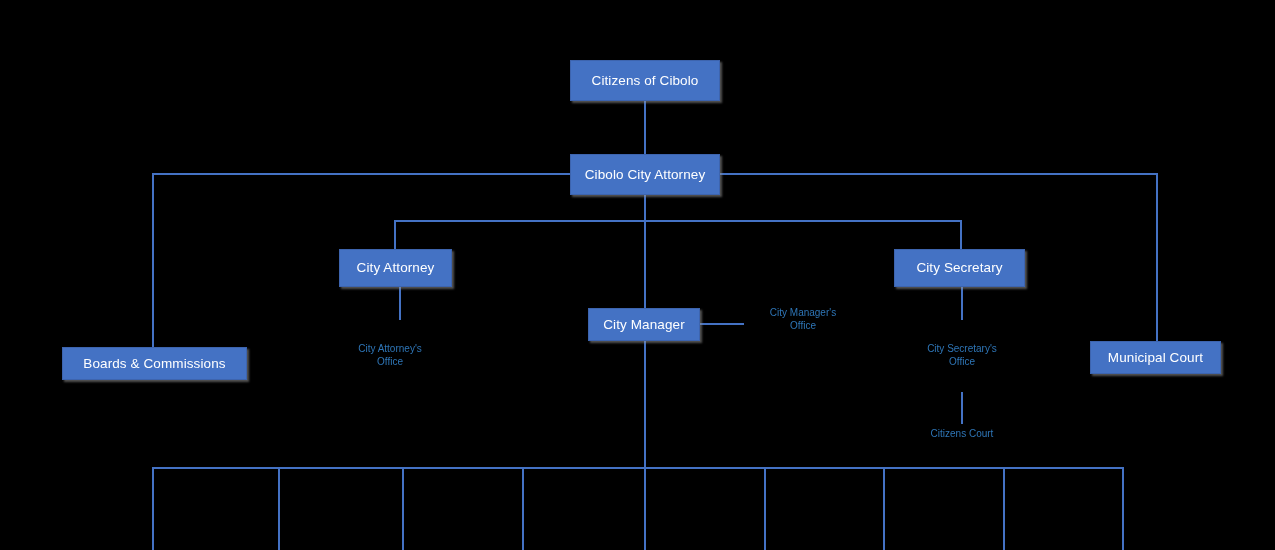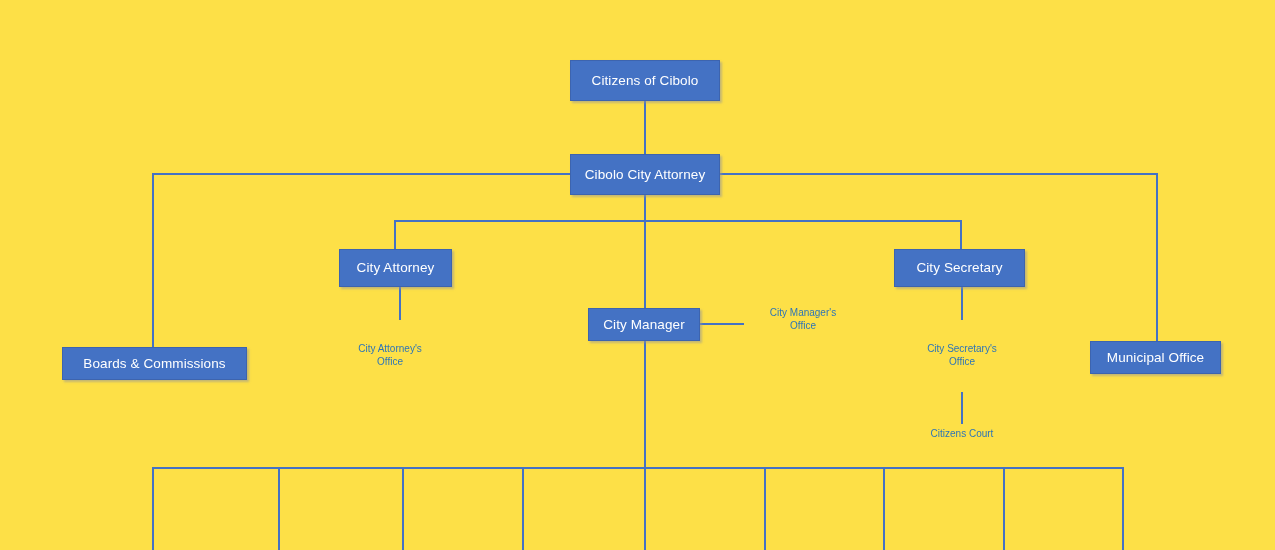--- a/index.html
+++ b/index.html
@@ -8,21 +8,21 @@
     padding: 0;
     background: #ffffff;
   }
   body {
     font-family: "Liberation Sans", sans-serif;
   }
   #chart-canvas {
     position: relative;
     width: 1275px;
     height: 550px;
-    background: #fde047;
+    background: #000000;
     overflow: hidden;
   }
   
   .line {
     position: absolute;
     background: #4472C4;
   }
   .line.h { height: 2px; }
   .line.v { width: 2px; }
 
@@ -105,21 +105,21 @@
   <div class="node-box" style="left:570px; top:154px; width:150px; height:41px;">Cibolo City Attorney</div>
 
   <div class="node-box" style="left:339px; top:249px; width:113px; height:38px;">City Attorney</div>
 
   <div class="node-box" style="left:62px; top:347px; width:185px; height:33px;">Boards &amp; Commissions</div>
 
   <div class="node-box" style="left:894px; top:249px; width:131px; height:38px;">City Secretary</div>
 
   <div class="node-box" style="left:588px; top:308px; width:112px; height:33px;">City Manager</div>
 
-  <div class="node-box" style="left:1090px; top:341px; width:131px; height:33px;">Municipal Office</div>
+  <div class="node-box" style="left:1090px; top:341px; width:131px; height:33px;">Municipal Court</div>
 
   <div class="text-node" style="left:315px; top:342px; width:150px; height:44px;">City Attorney's
 Office</div>
 
   <div class="text-node" style="left:728px; top:306px; width:150px; height:44px;">City Manager's
 Office</div>
 
   <div class="text-node" style="left:887px; top:342px; width:150px; height:44px;">City Secretary's
 Office</div>
 

